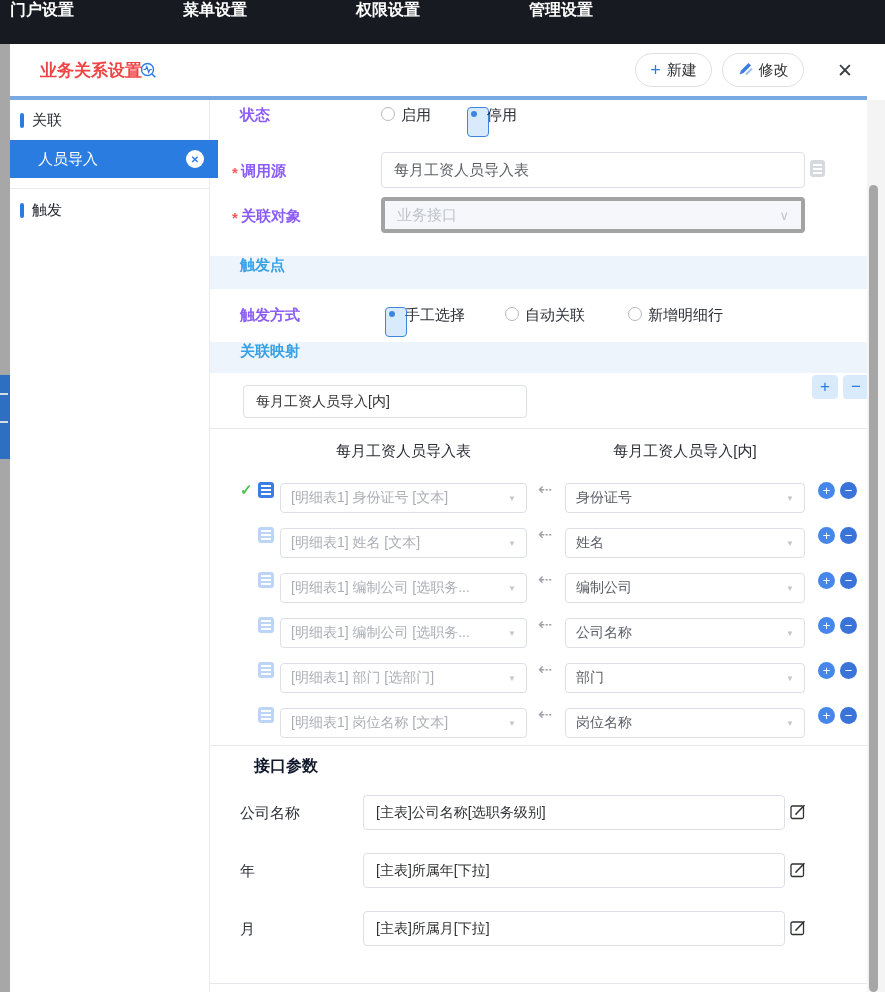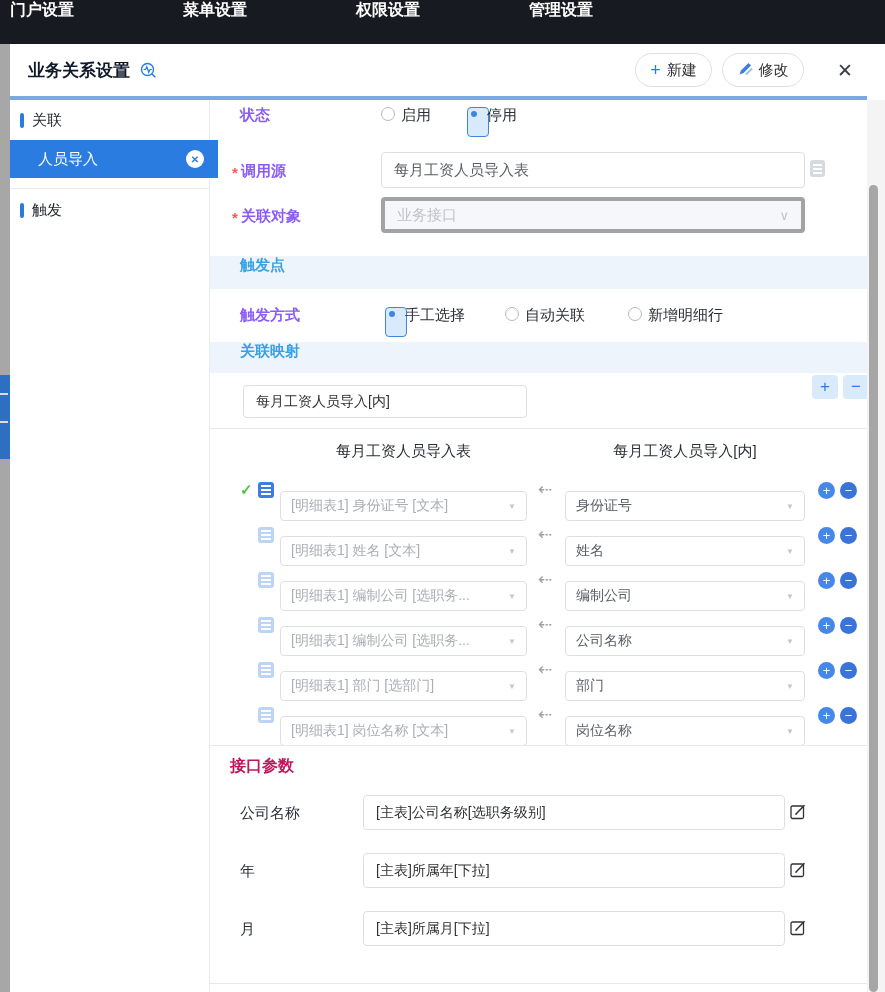--- a/index.html
+++ b/index.html
@@ -12,21 +12,21 @@
 
   
   .underlay { position:absolute; left:0; top:44px; width:10px; height:948px; background:#a7a7a7; }
   .underlay .frag { position:absolute; left:0; top:331px; width:10px; height:84px; background:#2f6fc2; }
   .underlay .frag i { position:absolute; left:0; width:8px; height:2px; background:#d7dde6; }
 
   
   .modal { position:absolute; left:10px; top:44px; width:875px; height:948px; background:#fff; }
 
   .mheader { position:absolute; left:0; top:0; width:875px; height:52px; background:#fff; }
-  .mtitle { position:absolute; left:18px; top:15px; font-size:17px; font-weight:700; color:#0f172a; }
+  .mtitle { position:absolute; left:30px; top:15px; font-size:17px; font-weight:700; color:#ef4444; }
   .title-ico { position:absolute; left:130px; top:18px; }
   .pill { position:absolute; top:9px; height:34px; border:1px solid #dcdfe6; border-radius:17px; background:#fff; display:flex; align-items:center; justify-content:center; gap:6px; font-size:15px; color:#303133; cursor:pointer; }
   .pill .plus { color:#2b7ce0; font-size:18px; line-height:1; font-weight:400; }
   .btn-new { left:625px; width:77px; }
   .btn-mod { left:712px; width:82px; }
   .btn-close { position:absolute; left:822px; top:13px; width:26px; height:26px; display:flex; align-items:center; justify-content:center; font-size:19px; color:#3a3f46; cursor:pointer; }
 
   .accent-line { position:absolute; left:0; top:52px; width:857px; height:4px; background:#79a9e3; }
 
   
@@ -57,30 +57,30 @@
 
   .h-sep { position:absolute; left:200px; width:657px; height:1px; background:#e6e8ec; }
 
   .col-head { position:absolute; font-size:15px; color:#2b2f36; text-align:center; }
 
   .map-row { position:absolute; left:200px; width:657px; height:30px; }
   .chk { position:absolute; left:30px; top:6px; color:#4cc14a; font-size:15px; font-weight:700; }
   .tbl { position:absolute; left:48px; top:7px; width:16px; height:16px; border-radius:3px; background:#3d7ce2; }
   .tbl::before { content:""; position:absolute; left:3px; top:3px; width:10px; height:2px; background:#fff; box-shadow:0 4px 0 #fff, 0 8px 0 #fff; }
   .map-row.faded .tbl { background:#bcd5f6; }
-  .sel { position:absolute; top:16px; height:30px; border:1px solid #dcdfe6; border-radius:4px; background:#fff; display:flex; align-items:center; justify-content:space-between; padding:0 10px; font-size:14px; cursor:pointer; }
+  .sel { position:absolute; top:8px; height:30px; border:1px solid #dcdfe6; border-radius:4px; background:#fff; display:flex; align-items:center; justify-content:space-between; padding:0 10px; font-size:14px; cursor:pointer; }
   .sel .caret { font-size:8px; color:#c3c7cd; margin-left:6px; }
   .sel-src { left:70px; width:247px; color:#abaeb5; }
   .sel-tgt { left:355px; width:240px; color:#5a5e66; }
   .arr { position:absolute; left:328px; top:4px; color:#9da1a8; font-size:17px; }
   .circ { position:absolute; top:7px; width:17px; height:17px; border-radius:50%; color:#fff; display:flex; align-items:center; justify-content:center; font-size:13px; line-height:1; cursor:pointer; }
   .circ.add { left:608px; background:#4687ea; }
   .circ.rem { left:630px; background:#3a74d8; }
 
-  .ptitle { position:absolute; left:220px; top:712px; font-size:16px; font-weight:700; color:#be185d; }
+  .ptitle { position:absolute; left:244px; top:712px; font-size:16px; font-weight:700; color:#0f172a; }
   .p-input { position:absolute; left:353px; width:422px; height:35px; font-size:14px; color:#303133; }
   .edit-ico { position:absolute; left:780px; width:18px; height:18px; cursor:pointer; }
 
   .doc-ico { position:absolute; left:800px; top:116px; width:15px; height:17px; background:#d6d9de; border-radius:3px; cursor:pointer; }
   .doc-ico::before { content:""; position:absolute; left:3px; top:4px; width:9px; height:2px; background:#fff; box-shadow:0 4px 0 #fff, 0 8px 0 #fff; }
 
   .scroll-track { position:absolute; left:857px; top:56px; width:18px; height:892px; background:#f4f4f4; }
   .scroll-thumb { position:absolute; left:2px; top:85px; width:9px; height:807px; background:#a6a6a6; border-radius:5px; cursor:pointer; }
 </style>
 </head>

